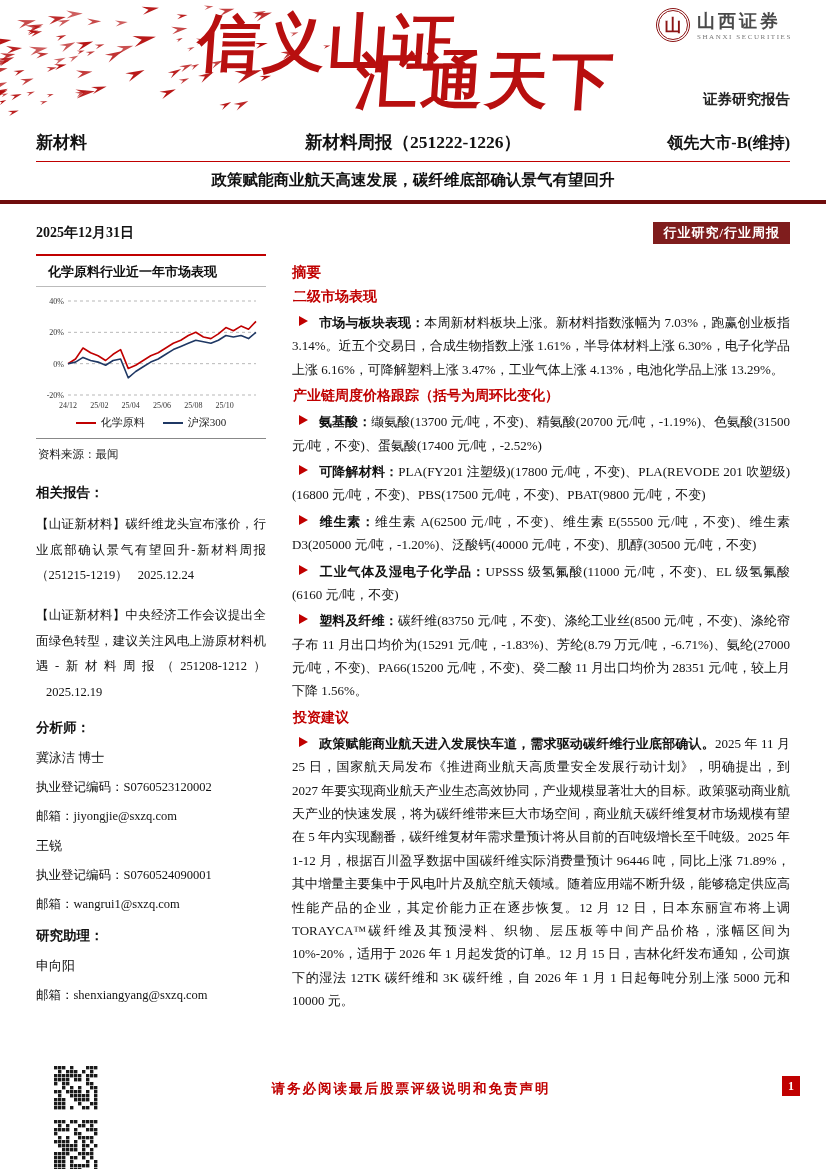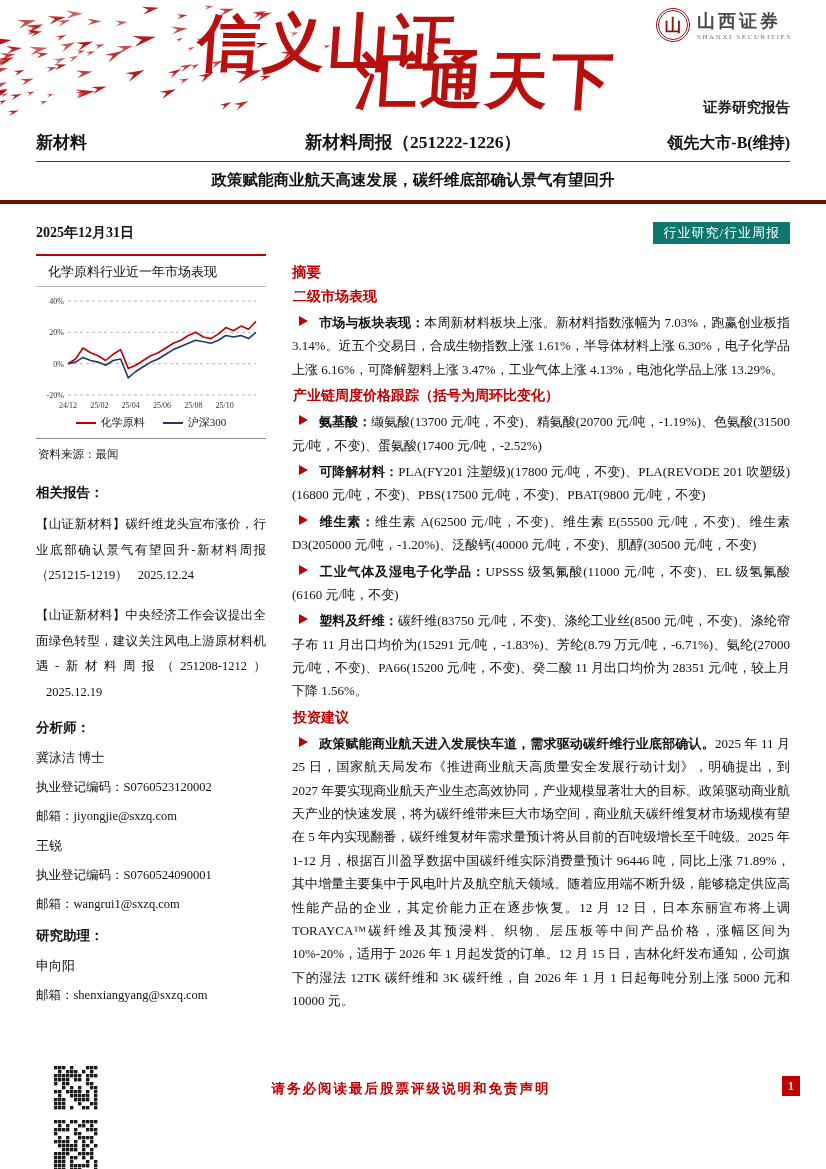--- a/index.html
+++ b/index.html
@@ -13,43 +13,43 @@
   .banner-t1,.banner-t2{position:absolute;color:#b80f0f;font-weight:bold;font-size:62px;line-height:1;
         letter-spacing:3px;transform:skewX(-4deg);white-space:nowrap}
   .banner-t1{left:198px;top:12px}
   .banner-t2{left:356px;top:50px}
   .logo-block{position:absolute;right:34px;top:8px;text-align:right}
   .logo-row{display:flex;align-items:center;gap:7px}
   .logo-circle{width:34px;height:34px;border:3px double #8c1515;border-radius:50%;color:#8c1515;
         display:flex;align-items:center;justify-content:center;font-size:17px;font-weight:bold;flex:none}
   .logo-cn{font-size:18px;font-weight:bold;color:#4a4a4a;letter-spacing:3px;text-align:left}
   .logo-en{font-size:7px;color:#777;letter-spacing:1.6px;text-align:left}
-  .report-type{position:absolute;right:36px;top:98px;font-size:14.5px;font-weight:bold;color:#222;white-space:nowrap}
+  .report-type{position:absolute;right:36px;top:90px;font-size:14.5px;font-weight:bold;color:#222;white-space:nowrap}
 
   
   .title-block{padding:10px 0 0}
   .title-row{display:grid;grid-template-columns:1fr auto 1fr;align-items:baseline;padding:0 36px}
   .industry{font-size:17px;font-weight:bold;justify-self:start}
   .main-title{font-size:17.5px;font-weight:bold}
   .rating{font-size:16px;font-weight:bold;justify-self:end}
   .red-rule{border:none;border-top:1.5px solid #c00000;margin:7px 36px 7px}
   .subtitle{text-align:center;font-weight:bold;font-size:15.5px;padding:1px 18px 9px}
   .thick-rule{height:4px;background:#6f0d0d}
   .date-row{display:flex;justify-content:space-between;align-items:center;padding:18px 36px 4px}
   .date{font-size:14px;font-weight:bold}
-  .badge{background:#0f766e;color:#fff;font-size:13px;font-weight:normal;padding:2px 10px;letter-spacing:1px}
+  .badge{background:#7f1d1d;color:#fff;font-size:13px;font-weight:bold;padding:2px 10px;letter-spacing:1px}
 
   
   .columns{display:flex;gap:26px;padding:6px 36px 0}
   aside{width:230px;flex:none}
   main{flex:1;min-width:0}
 
   
   .chart-box{border-top:2.5px solid #c00000}
-  .chart-title{font-weight:normal;font-size:13px;padding:7px 0 5px 12px;border-bottom:1px solid #bbb}
+  .chart-title{font-weight:bold;font-size:13px;padding:7px 0 5px 12px;border-bottom:1px solid #bbb}
   #perf-chart{display:block;margin-top:6px}
   .legend{display:flex;justify-content:center;gap:18px;padding:2px 0 8px}
   .leg-item{display:flex;align-items:center;gap:5px;font-size:11px;color:#222}
   .leg-line{display:inline-block;width:20px;height:2px}
   .source-line{border-top:1px solid #888;padding:8px 0 0 2px;font-size:11.5px;color:#222}
   .related-title{font-weight:bold;font-size:13.5px;margin:22px 0 10px}
   .report{font-size:12.5px;line-height:2.05;text-align:justify;margin-bottom:14px}
   .report .rdate{margin-left:10px;white-space:nowrap}
   .an-title{font-weight:bold;font-size:13.5px;margin:14px 0 12px}
   .an-name{font-size:13px;margin-bottom:12px}

